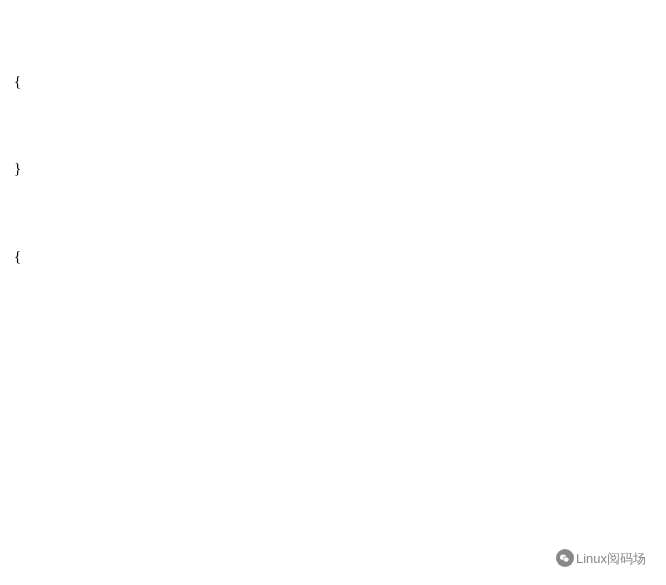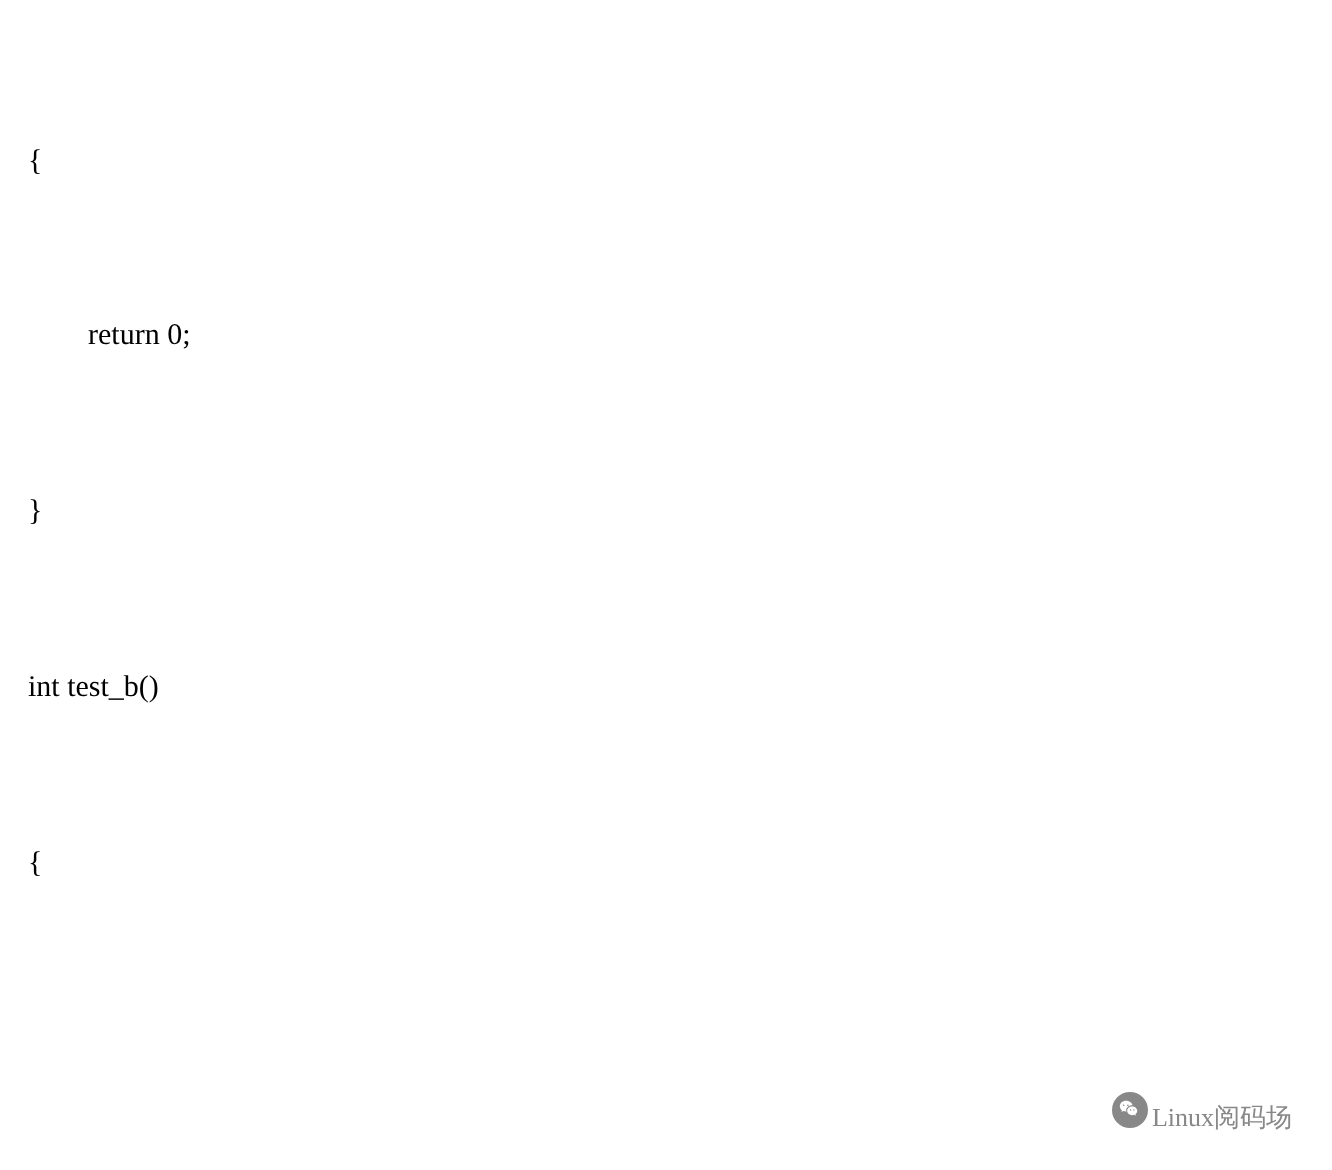--- a/index.html
+++ b/index.html
@@ -19,24 +19,24 @@
       line-height: 1.95;
     }
     .code-block {
       white-space: pre;
     }
     .watermark {
       position: absolute;
       bottom: 14px;
       right: 20px;
       display: flex;
-      align-items: flex-start;
+      align-items: center;
       gap: 2px;
       color: #888888;
-      font-family: Liberation Serif, serif;
+      font-family: Liberation Sans, sans-serif;
       font-size: 13px;
     }
     .watermark-icon {
       width: 18px;
       height: 18px;
       border-radius: 50%;
       background: #888888;
       display: flex;
       align-items: center;
       justify-content: center;
@@ -45,23 +45,21 @@
       width: 11px;
       height: 11px;
       fill: #ffffff;
     }
   </style>
 </head>
 <body>
 
 <div class="code-block">
   <div>{</div>
-  <div>        return 0;</div>
   <div>}</div>
-  <div>int test_b()</div>
   <div>{</div>
   
   
   
   
   
   
   
   
   

